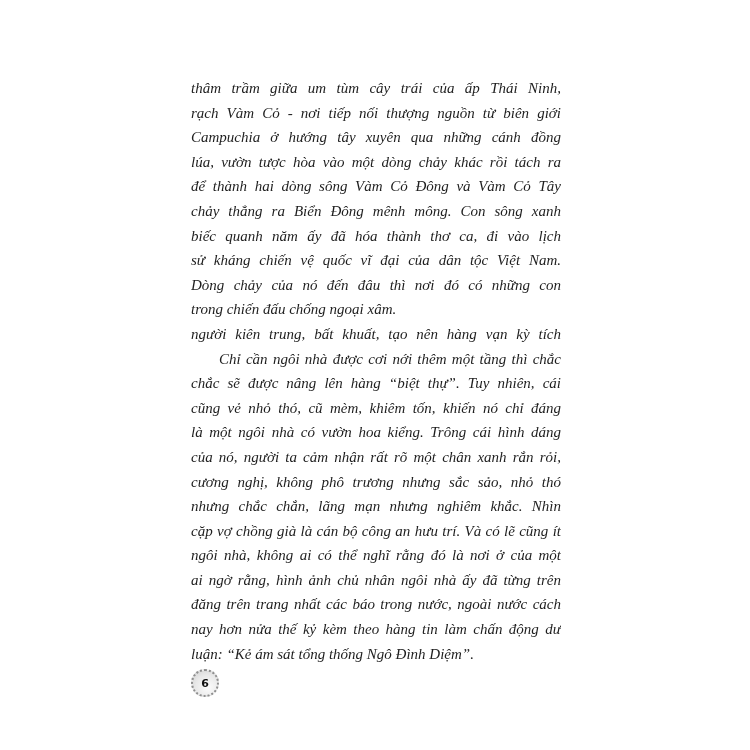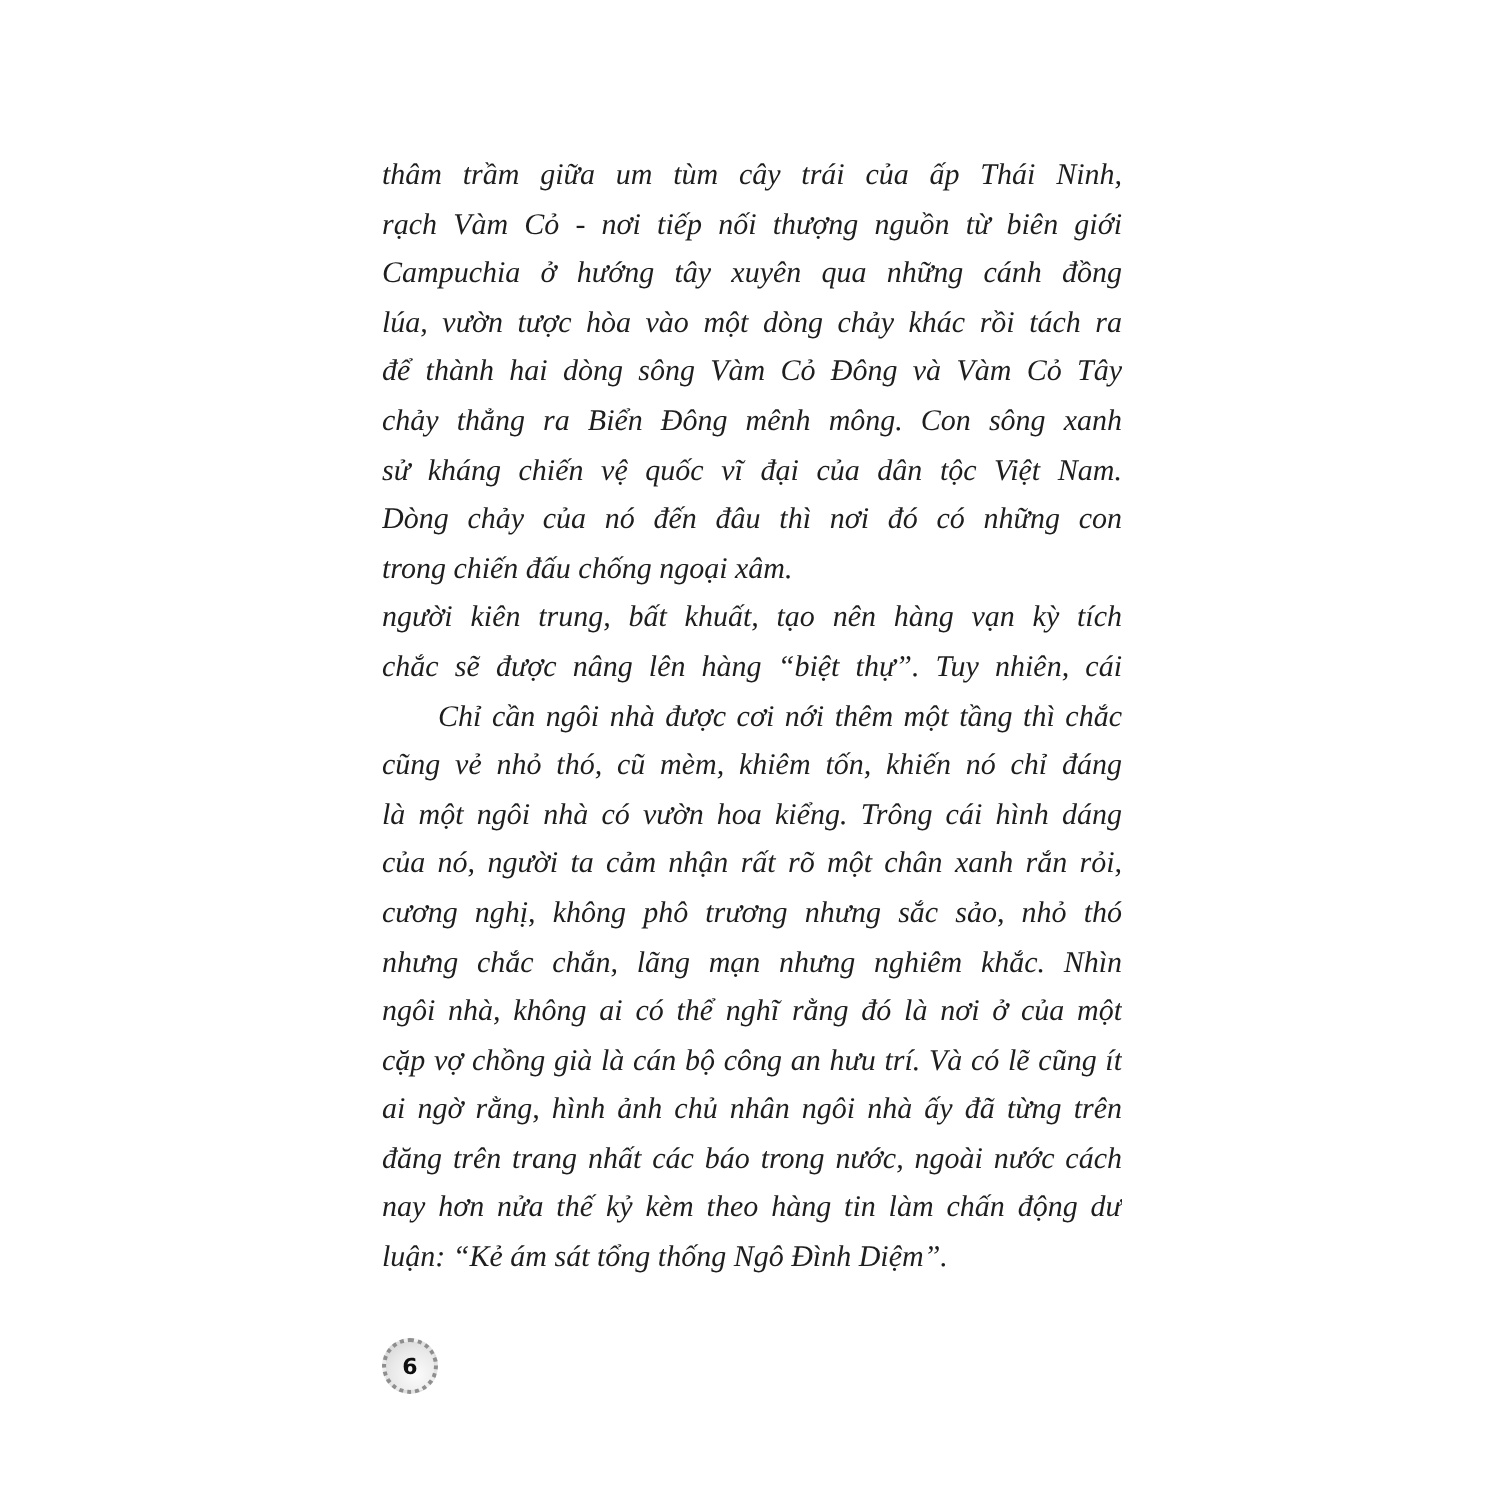--- a/index.html
+++ b/index.html
@@ -68,33 +68,34 @@
 <div class="page">
 
   <div class="text-block">
 
   <div class="line">thâm trầm giữa um tùm cây trái của ấp Thái Ninh,</div>
       <div class="line">rạch Vàm Cỏ - nơi tiếp nối thượng nguồn từ biên giới</div>
       <div class="line">Campuchia ở hướng tây xuyên qua những cánh đồng</div>
       <div class="line">lúa, vườn tược hòa vào một dòng chảy khác rồi tách ra</div>
       <div class="line">để thành hai dòng sông Vàm Cỏ Đông và Vàm Cỏ Tây</div>
       <div class="line">chảy thẳng ra Biển Đông mênh mông. Con sông xanh</div>
+      <div class="line">biếc quanh năm ấy đã hóa thành thơ ca, đi vào lịch</div>
       <div class="line">sử kháng chiến vệ quốc vĩ đại của dân tộc Việt Nam.</div>
       <div class="line">Dòng chảy của nó đến đâu thì nơi đó có những con</div>
       <div class="line para-last">trong chiến đấu chống ngoại xâm.</div>
       <div class="line">người kiên trung, bất khuất, tạo nên hàng vạn kỳ tích</div>
+      <div class="line indent">Chỉ cần ngôi nhà được cơi nới thêm một tầng thì chắc</div>
       <div class="line">chắc sẽ được nâng lên hàng “biệt thự”. Tuy nhiên, cái</div>
-      <div class="line indent">Chỉ cần ngôi nhà được cơi nới thêm một tầng thì chắc</div>
       <div class="line">cũng vẻ nhỏ thó, cũ mèm, khiêm tốn, khiến nó chỉ đáng</div>
       <div class="line">là một ngôi nhà có vườn hoa kiểng. Trông cái hình dáng</div>
       <div class="line">của nó, người ta cảm nhận rất rõ một chân xanh rắn rỏi,</div>
       <div class="line">cương nghị, không phô trương nhưng sắc sảo, nhỏ thó</div>
       <div class="line">nhưng chắc chắn, lãng mạn nhưng nghiêm khắc. Nhìn</div>
+      <div class="line">cặp vợ chồng già là cán bộ công an hưu trí. Và có lẽ cũng ít</div>
       <div class="line">ngôi nhà, không ai có thể nghĩ rằng đó là nơi ở của một</div>
-      <div class="line">cặp vợ chồng già là cán bộ công an hưu trí. Và có lẽ cũng ít</div>
       <div class="line">ai ngờ rằng, hình ảnh chủ nhân ngôi nhà ấy đã từng trên</div>
       <div class="line">đăng trên trang nhất các báo trong nước, ngoài nước cách</div>
       <div class="line">nay hơn nửa thế kỷ kèm theo hàng tin làm chấn động dư</div>
       <div class="line para-last">luận: “Kẻ ám sát tổng thống Ngô Đình Diệm”.</div>
     </div>
 
   <div class="page-number-badge">
     <span>6</span>
   </div>
 

